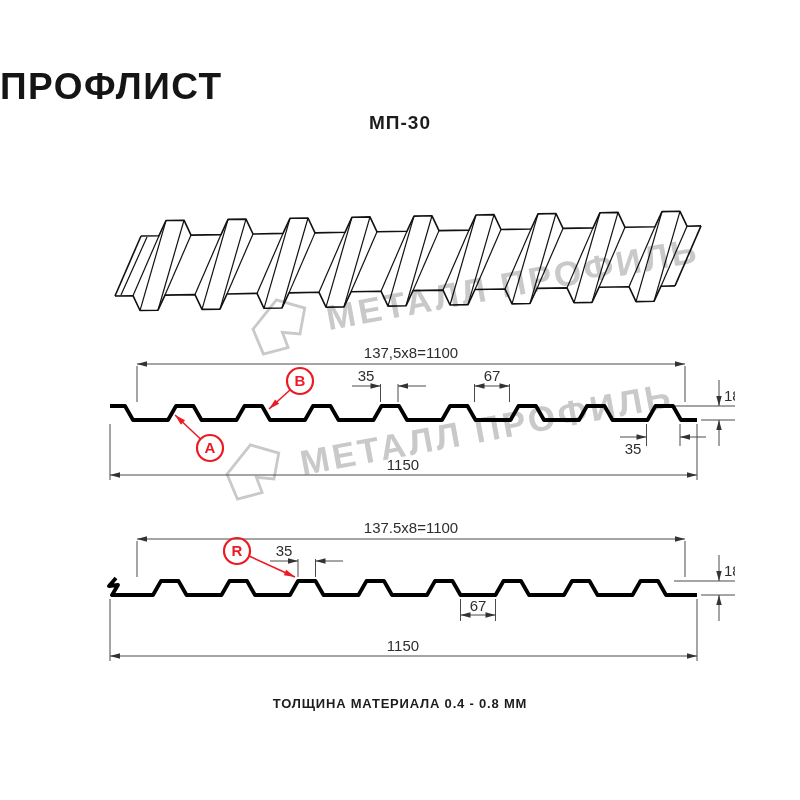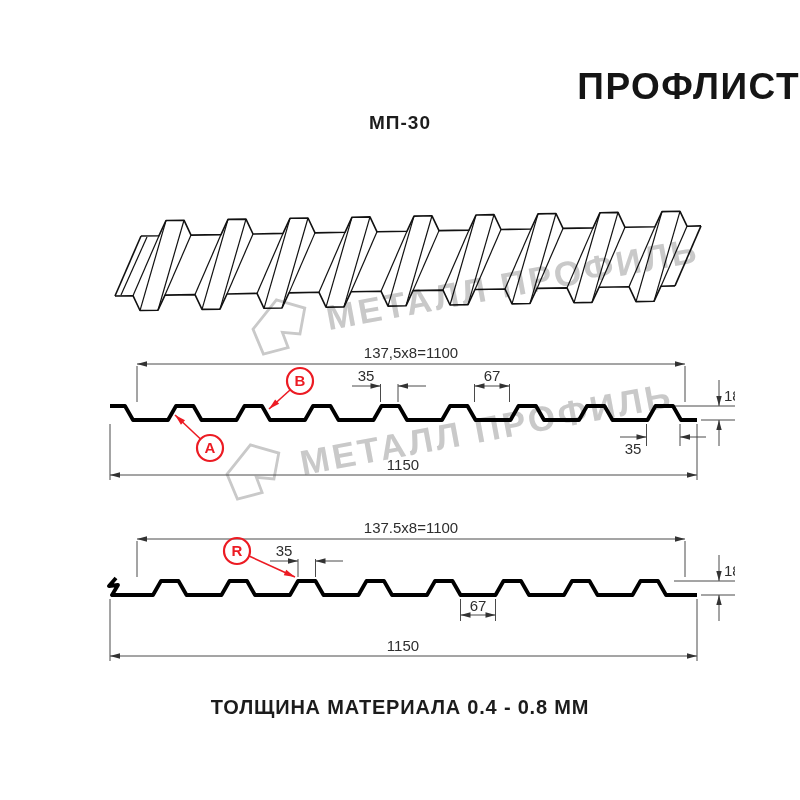--- a/index.html
+++ b/index.html
@@ -1,23 +1,23 @@
 <!DOCTYPE html>
 <html><head>
 <meta charset="utf-8">
 <style>
   html,body{margin:0;padding:0;background:#ffffff;}
   #page{position:relative;width:800px;height:800px;background:#fff;overflow:hidden;
         font-family:"Liberation Sans", sans-serif;}
-  .title{position:absolute;left:0;top:66px;width:800px;text-align:right;
+  .title{position:absolute;left:0;top:66px;width:800px;text-align:left;
          font-size:37px;font-weight:700;letter-spacing:1.5px;color:#151515;}
   .subtitle{position:absolute;left:0;top:112px;width:800px;text-align:center;
          font-size:19px;font-weight:600;letter-spacing:1px;color:#1c1c1c;}
   .footer{position:absolute;left:0;top:696px;width:800px;text-align:center;
-         font-size:20px;font-weight:600;letter-spacing:0.8px;color:#1c1c1c;}
+         font-size:13px;font-weight:600;letter-spacing:0.8px;color:#1c1c1c;}
   .wm{position:absolute;display:flex;align-items:center;gap:14px;
       transform:rotate(-10.5deg);transform-origin:0 50%;
       color:#c9c9c9;mix-blend-mode:multiply;pointer-events:none;}
   .wm .wmtext{font-size:35px;font-weight:700;letter-spacing:3px;white-space:nowrap;}
   svg{position:absolute;}
   text.dim{font-family:"Liberation Sans",sans-serif;font-size:15px;fill:#2e2e2e;text-anchor:middle;}
   text.dim-left{text-anchor:start;}
   circle.redc{fill:none;stroke:#ec1b23;stroke-width:2.2;}
   text.redt{font-family:"Liberation Sans",sans-serif;font-size:15px;font-weight:700;
             fill:#ec1b23;text-anchor:middle;}

